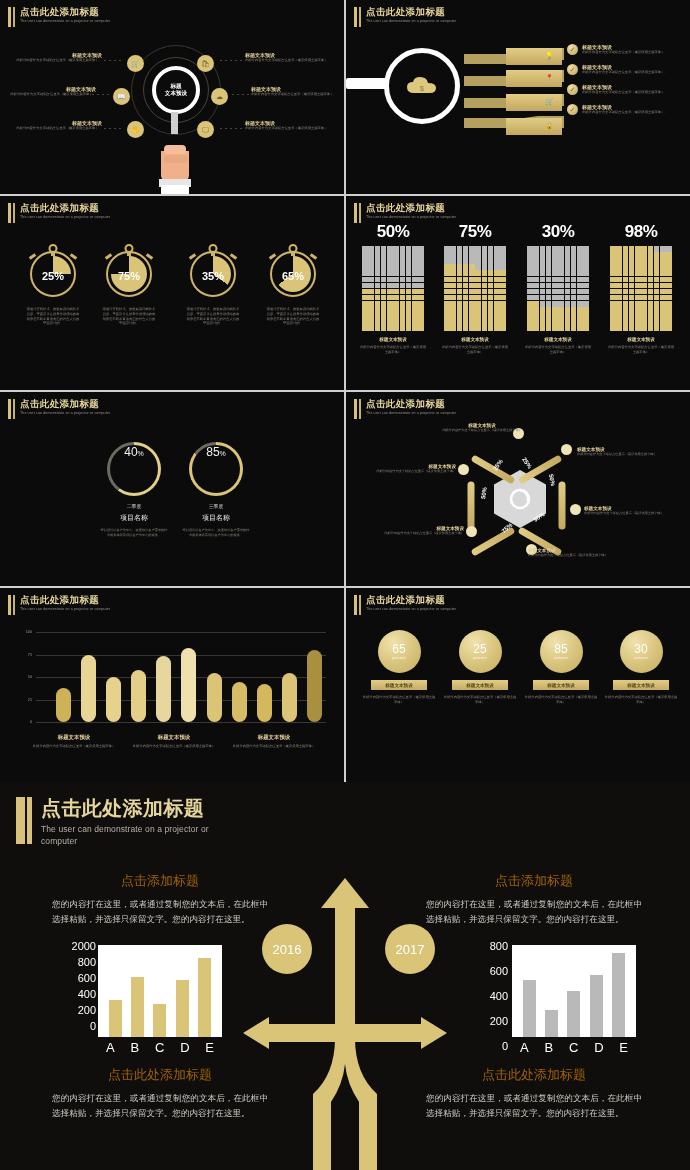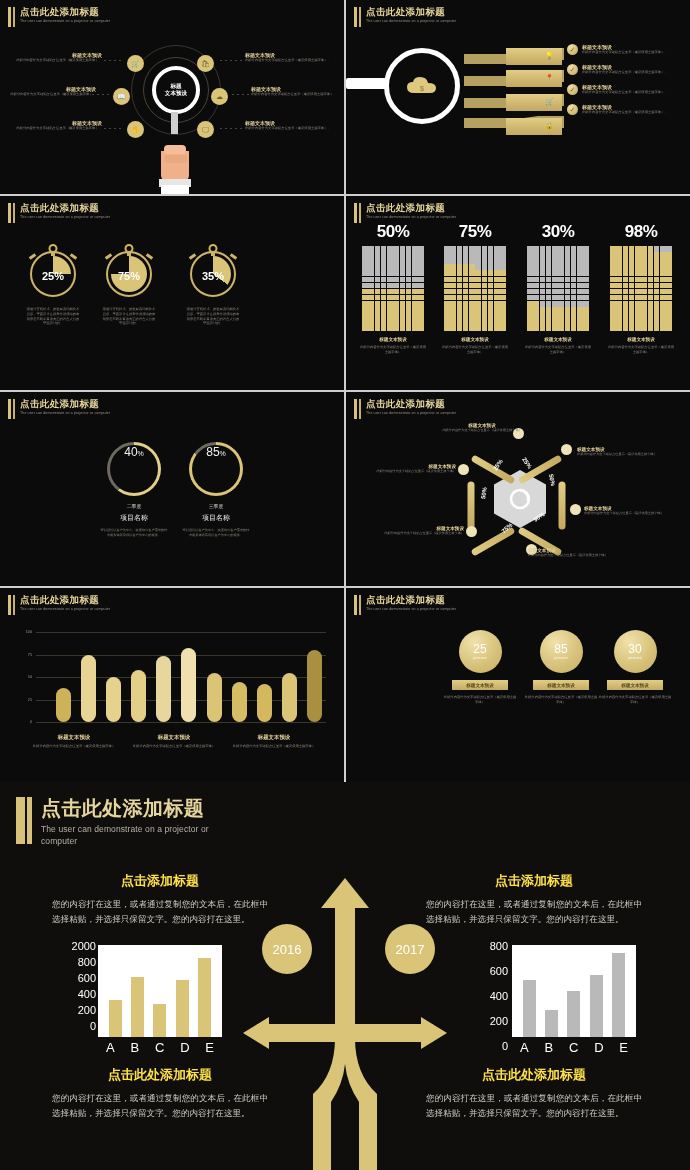--- a/index.html
+++ b/index.html
@@ -116,21 +116,21 @@
   .s8 .item { position:absolute; top:42px; width:82px; text-align:center; }
   .s8 .coin { width:43px; height:43px; border-radius:50%; margin:0 auto; background:radial-gradient(circle at 35% 28%,#f0e2ac,#d6c077 60%,#c6ae64); display:flex; flex-direction:column; align-items:center; justify-content:center; }
   .s8 .cv { font-size:12px; color:#fff; line-height:12px; }
   .s8 .cp { font-size:4px; color:#fff; opacity:.85; }
   .s8 .tag { width:56px; margin:7px auto 0; background:linear-gradient(180deg,#e2cd85,#c6ab63); font-size:4.6px; font-weight:bold; color:#5b4c1d; padding:2.5px 0; }
   .s8 .sub { font-size:3.3px; line-height:4.6px; color:#8e887e; margin-top:5px; padding:0 4px; }
 
   
   .big { position:absolute; left:0; top:782px; width:690px; height:388px; background:#0f0e0d; overflow:hidden; }
   .big .colblk { position:absolute; width:228px; }
-  .big .ctitle { font-size:13px; font-weight:bold; color:#fde047; text-align:center; }
+  .big .ctitle { font-size:13px; font-weight:normal; color:#a16207; text-align:center; }
   .big .cbody { font-size:8.6px; line-height:15px; color:#cfcbc3; margin-top:7px; text-align:justify; padding:0 6px; }
   .big .chart { background:#fff; position:relative; }
   .big .ax { position:absolute; font-size:11px; color:#fff; text-align:right; }
   .big .xt { position:absolute; font-size:13px; color:#fff; }
 
   .arrow { position:absolute; }
   .yearcircle { position:absolute; width:50px; height:50px; border-radius:50%; background:#d9c478; display:flex; align-items:center; justify-content:center; font-size:13px; color:#fff; }
 </style>
 </head>
 <body>
@@ -316,20 +316,31 @@
         <div class="desc">随着计算机技术、的发展及印刷技术进步，平面设计在视觉传视领域的表现形态不断丰富这真正的符合人们的平面设计的。</div>
       </div>
       <div class="watchwrap" style="left:182px">
         <div class="dial">
           <div class="crown"></div>
           <div class="stem"></div>
           <div class="ear" style="left:-3px;transform:rotate(-35deg)"></div>
           <div class="ear" style="right:-3px;transform:rotate(35deg)"></div>
           <div class="pie" style="background:conic-gradient(#d9c478 0 35%, transparent 35% 100%)"></div>
           <div class="pct">35%</div>
+        </div>
+        <div class="desc">随着计算机技术、的发展及印刷技术进步，平面设计在视觉传视领域的表现形态不断丰富这真正的符合人们的平面设计的。</div>
+      </div>
+      <div class="watchwrap" style="left:262px">
+        <div class="dial">
+          <div class="crown"></div>
+          <div class="stem"></div>
+          <div class="ear" style="left:-3px;transform:rotate(-35deg)"></div>
+          <div class="ear" style="right:-3px;transform:rotate(35deg)"></div>
+          <div class="pie" style="background:conic-gradient(#d9c478 0 65%, transparent 65% 100%)"></div>
+          <div class="pct">65%</div>
         </div>
         <div class="desc">随着计算机技术、的发展及印刷技术进步，平面设计在视觉传视领域的表现形态不断丰富这真正的符合人们的平面设计的。</div>
       </div>
     </div>
 
     <div class="slide s4">
       <div class="hdr">
         <div class="hdr-bars">
             <i></i>
             <i class="thin"></i>
@@ -1091,37 +1102,45 @@
       <div class="hdr">
         <div class="hdr-bars">
             <i></i>
             <i class="thin"></i>
           </div>
         <div class="hdr-txt">
           <div class="hdr-title">点击此处添加标题</div>
           <div class="hdr-sub">The user can demonstrate on a projector or computer</div>
         </div>
       </div>
+      <div class="item" style="left:12px">
+        <div class="coin">
+          <div class="cv">65</div>
+          <div class="cp">percent</div>
+        </div>
+        <div class="tag">标题文本预设</div>
+        <div class="sub">此部分内容作为文字铺贴占位显示（建议使用主题字体）</div>
+      </div>
       <div class="item" style="left:93px">
         <div class="coin">
           <div class="cv">25</div>
           <div class="cp">percent</div>
         </div>
         <div class="tag">标题文本预设</div>
         <div class="sub">此部分内容作为文字铺贴占位显示（建议使用主题字体）</div>
       </div>
       <div class="item" style="left:174px">
         <div class="coin">
           <div class="cv">85</div>
           <div class="cp">percent</div>
         </div>
         <div class="tag">标题文本预设</div>
         <div class="sub">此部分内容作为文字铺贴占位显示（建议使用主题字体）</div>
       </div>
-      <div class="item" style="left:248px">
+      <div class="item" style="left:254px">
         <div class="coin">
           <div class="cv">30</div>
           <div class="cp">percent</div>
         </div>
         <div class="tag">标题文本预设</div>
         <div class="sub">此部分内容作为文字铺贴占位显示（建议使用主题字体）</div>
       </div>
     </div>
   </div>
 

